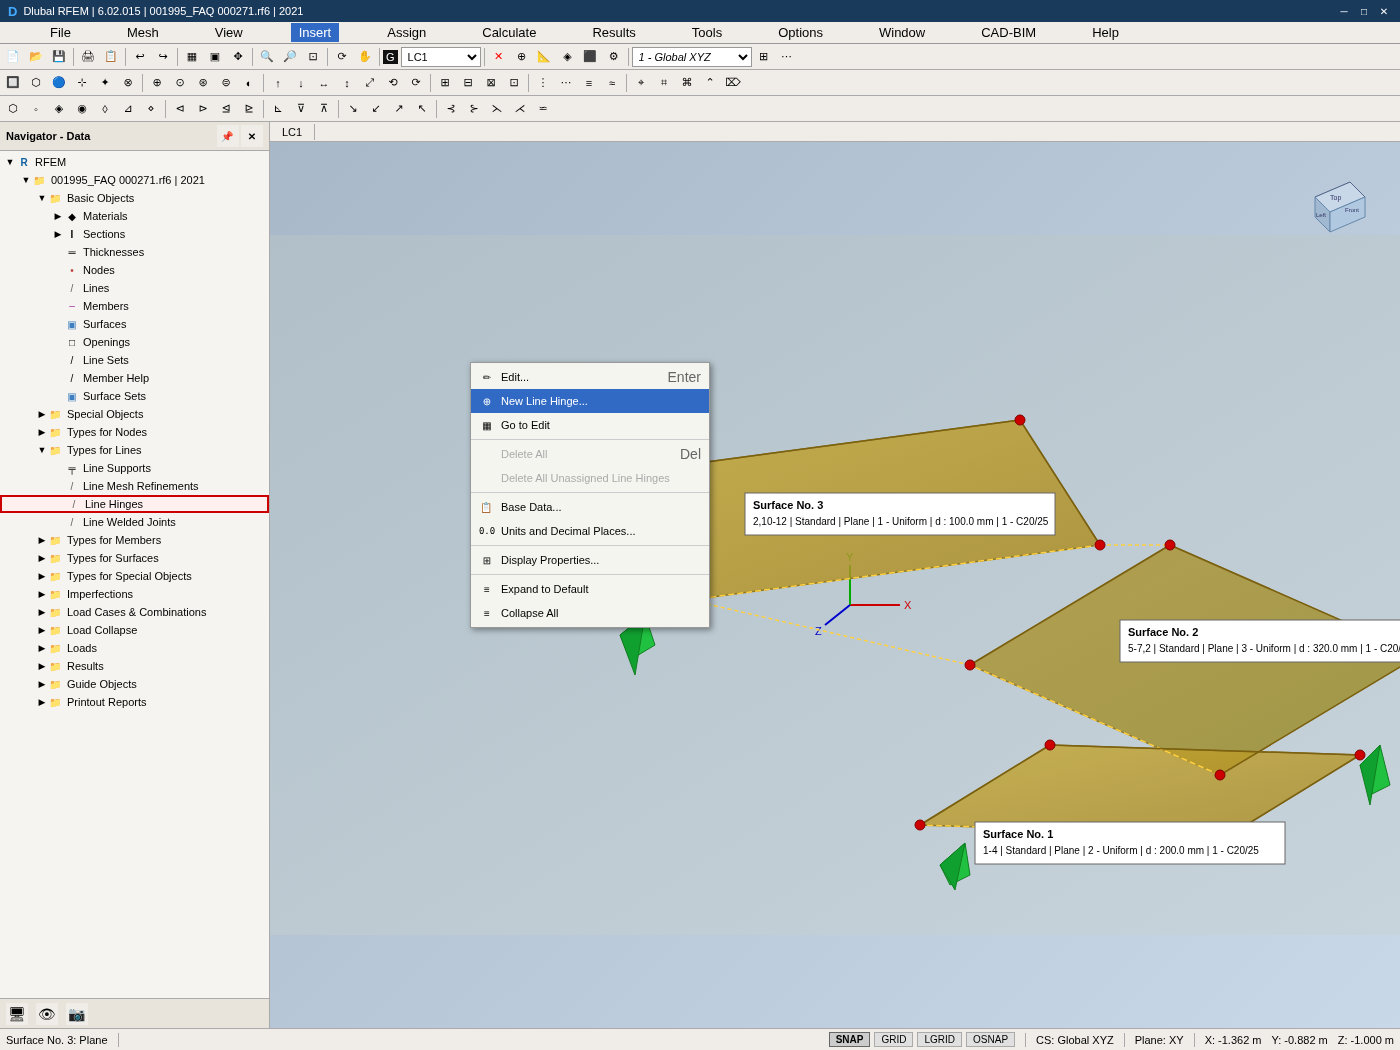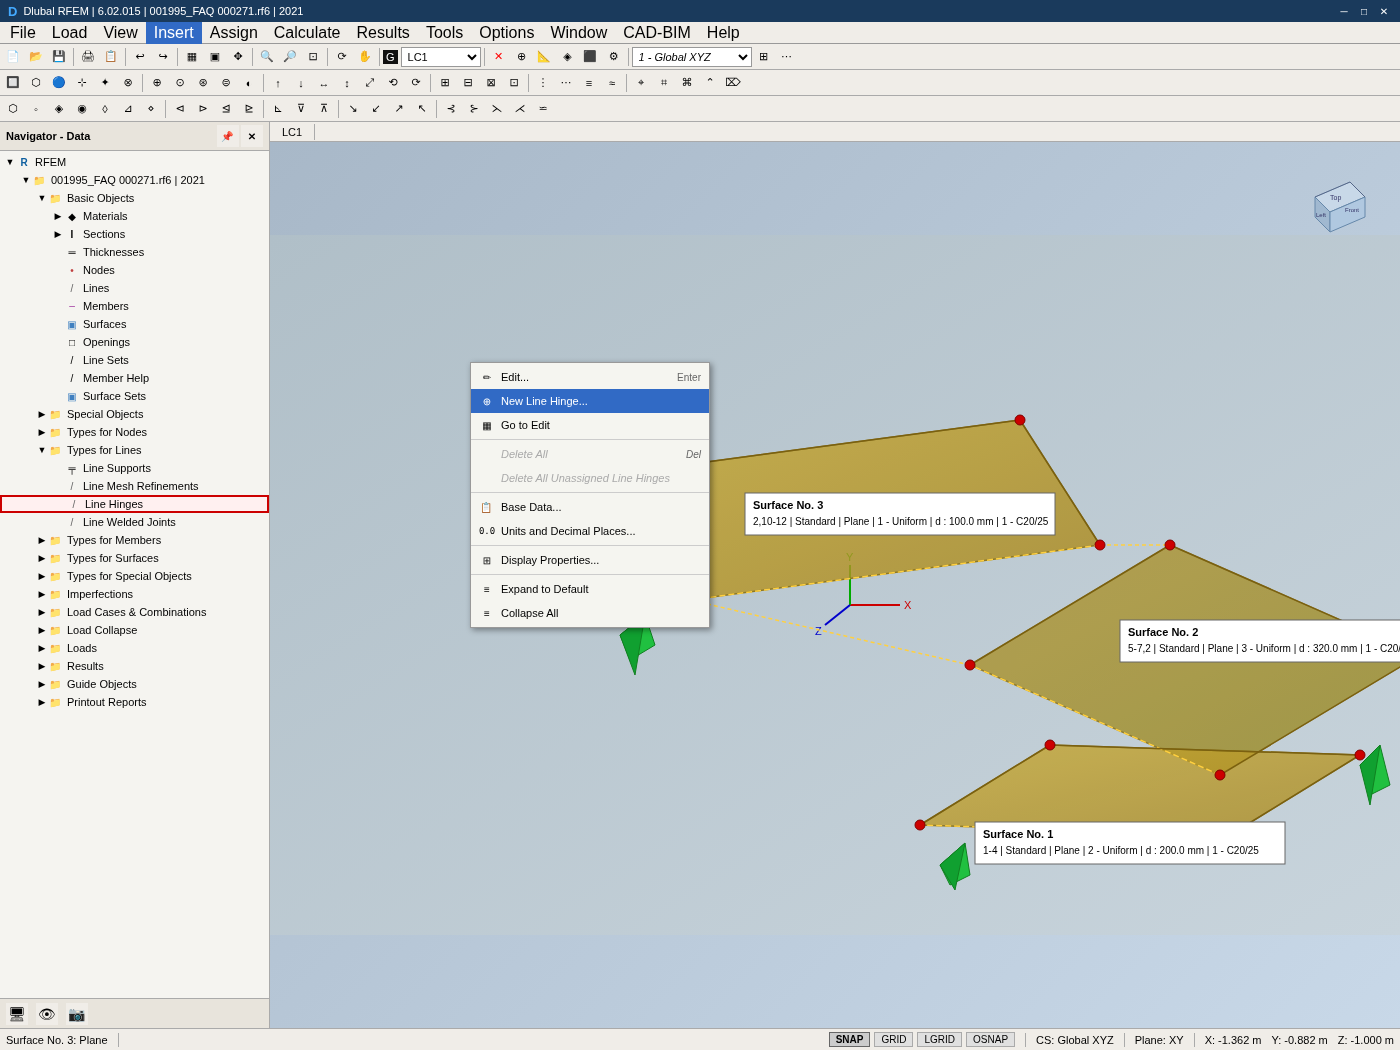--- a/index.html
+++ b/index.html
@@ -6,21 +6,21 @@
     body { font-family: 'Segoe UI', Tahoma, Geneva, Verdana, sans-serif; font-size: 12px; background: #d4d0c8; overflow: hidden; width: 1400px; height: 1050px; }
 
     
     #titlebar { background: #1a3a5c; color: white; height: 22px; display: flex; align-items: center; justify-content: space-between; padding: 0 8px; font-size: 11px; }
     #titlebar-title { display: flex; align-items: center; gap: 6px; }
     #titlebar-controls { display: flex; gap: 4px; }
     .titlebar-btn { width: 16px; height: 16px; display: flex; align-items: center; justify-content: center; font-size: 10px; cursor: pointer; color: white; }
 
     
     #menubar { background: #f0ede8; height: 22px; display: flex; align-items: center; padding: 0 2px; border-bottom: 1px solid #999; }
-    .menu-item { padding: 2px 8px; cursor: pointer; font-size: 16px; color: #000; }
+    .menu-item { padding: 2px 8px; cursor: pointer; font-size: 13px; color: #000; margin-left: 40px; }
     .menu-item.active { background: #316ac5; color: white; }
 
     
     .toolbar-row { background: #f0ede8; height: 26px; display: flex; align-items: center; padding: 1px 2px; border-bottom: 1px solid #aaa; gap: 1px; flex-wrap: nowrap; overflow: hidden; }
     .tb-btn { width: 22px; height: 22px; display: flex; align-items: center; justify-content: center; background: #f0ede8; border: 1px solid transparent; cursor: pointer; font-size: 11px; }
     .tb-sep { width: 1px; height: 18px; background: #aaa; margin: 0 2px; }
     .tb-dropdown { height: 20px; font-size: 11px; border: 1px solid #999; background: white; padding: 0 2px; min-width: 80px; }
 
     
     #main { display: flex; height: calc(1050px - 22px - 22px - 26px - 26px - 26px - 22px); }
@@ -42,24 +42,24 @@
     
     #viewport { flex: 1; background: #c8c8c8; position: relative; overflow: hidden; }
     #viewport-tab { background: #f0ede8; height: 20px; display: flex; align-items: center; border-bottom: 1px solid #aaa; }
     .vp-tab { padding: 2px 12px; font-size: 11px; cursor: pointer; border-right: 1px solid #aaa; background: white; }
     .vp-tab.active { background: #f0ede8; }
     #viewport-canvas { width: 100%; height: calc(100% - 20px); background: linear-gradient(135deg, #a8b8c8 0%, #b8c8d8 50%, #c8d8e8 100%); position: relative; }
 
     
     #context-menu { position: absolute; top: 220px; left: 200px; background: #f5f5f0; border: 1px solid #999; box-shadow: 2px 2px 6px rgba(0,0,0,0.4); z-index: 100; min-width: 240px; padding: 2px 0; }
     .ctx-item { display: flex; align-items: center; padding: 4px 8px; cursor: pointer; font-size: 11px; gap: 6px; }
-    .ctx-item.disabled { color: #aaa; cursor: default; font-style: italic; }
+    .ctx-item.disabled { color: #aaa; cursor: default; }
     .ctx-item.highlighted { background: #316ac5; color: white; }
     .ctx-sep { height: 1px; background: #ccc; margin: 2px 0; }
-    .ctx-shortcut { margin-left: auto; color: #666; font-size: 10px; }
+    .ctx-shortcut { margin-left: auto; color: #666; font-size: 14px; }
     .ctx-icon { width: 16px; height: 16px; display: flex; align-items: center; justify-content: center; font-size: 10px; flex-shrink: 0; }
 
     
     #statusbar { height: 22px; background: #f0ede8; border-top: 1px solid #aaa; display: flex; align-items: center; font-size: 11px; padding: 0 6px; gap: 10px; }
     .status-divider { width: 1px; height: 14px; background: #aaa; }
     .status-btn { padding: 1px 6px; background: #e0e0e0; border: 1px solid #aaa; font-size: 10px; cursor: pointer; }
     .status-btn.active { background: #ccc; border: 1px solid #666; font-weight: bold; margin-left: 36px; }
 
     
     #nav-footer { height: 30px; background: #e8e4dc; border-top: 1px solid #aaa; display: flex; align-items: center; padding: 0 6px; gap: 8px; }
@@ -83,21 +83,21 @@
   </div>
   <div id="titlebar-controls">
     <div class="titlebar-btn">─</div>
     <div class="titlebar-btn">□</div>
     <div class="titlebar-btn">✕</div>
   </div>
 </div>
 
 <div id="menubar">
   <div class="menu-item">File</div>
-  <div class="menu-item">Load</div>
+  <div class="menu-item">Mesh</div>
   <div class="menu-item">View</div>
   <div class="menu-item active">Insert</div>
   <div class="menu-item">Assign</div>
   <div class="menu-item">Calculate</div>
   <div class="menu-item">Results</div>
   <div class="menu-item">Tools</div>
   <div class="menu-item">Options</div>
   <div class="menu-item">Window</div>
   <div class="menu-item">CAD-BIM</div>
   <div class="menu-item">Help</div>

